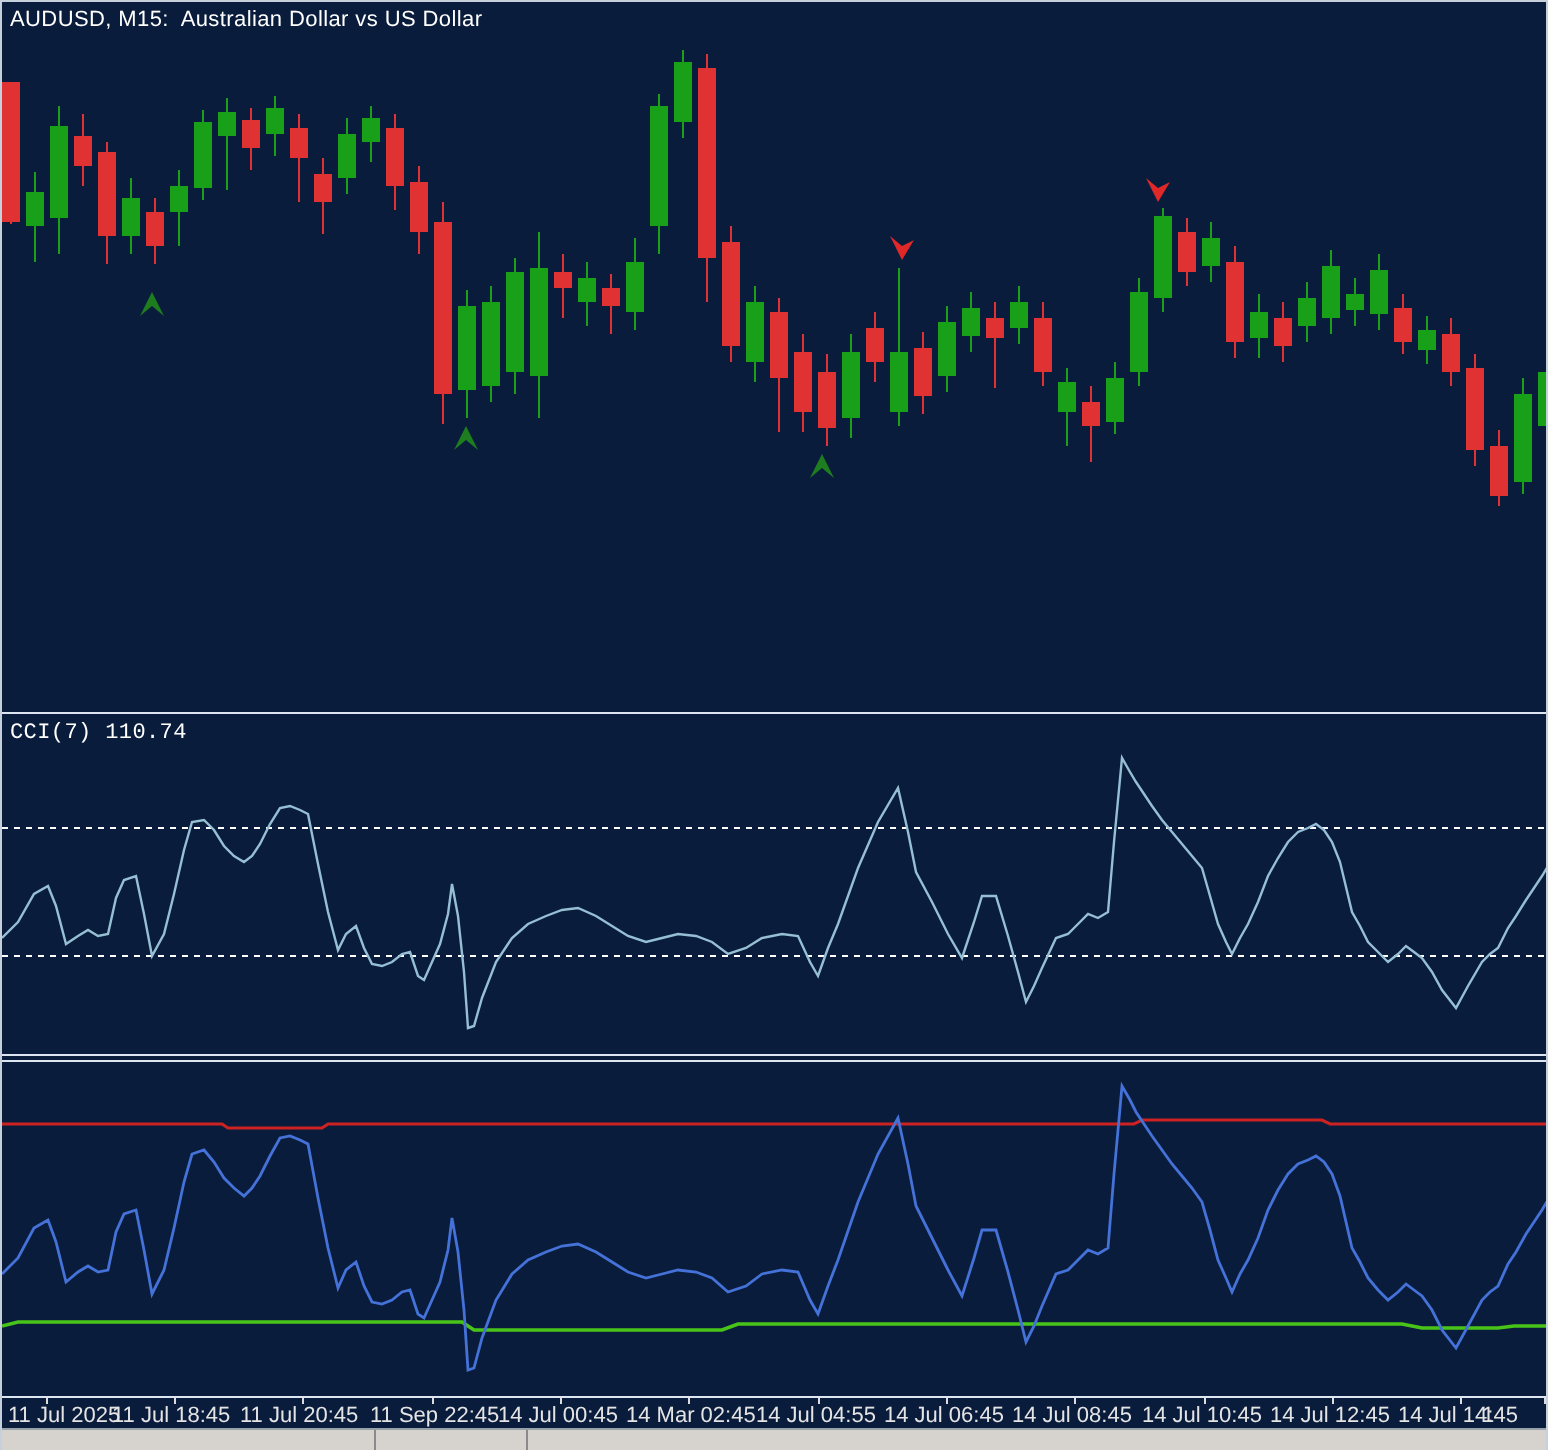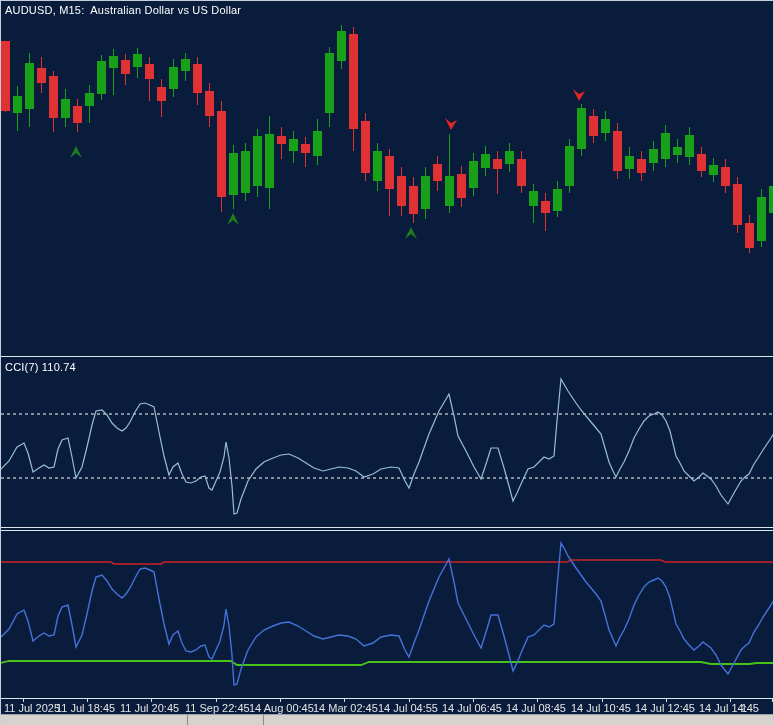--- a/index.html
+++ b/index.html
@@ -173,21 +173,21 @@
     </svg>
   <div class="panel-label" style="top:3px;">AUDUSD, M15:  Australian Dollar vs US Dollar</div>
 
   <div class="sep" style="top:355px;"></div>
 
   <svg id="cci-svg" width="774" height="170" viewBox="0 358 774 170" style="top:358px;">
       <line x1="0" x2="774" y1="413" y2="413" stroke="#ffffff" stroke-width="1" stroke-dasharray="3 3"></line>
       <line x1="0" x2="774" y1="477" y2="477" stroke="#ffffff" stroke-width="1" stroke-dasharray="3 3"></line>
       <polyline points="0,468 8,460 16,446 23,442 27,452 32,471 38,467 43,464 48,467 53,466 57,448 61,439 67,437 71,456 75,477 81,466 86,446 91,424 95,410 101,409 106,414 111,422 116,427 121,430 125,427 129,421 134,411 139,403 144,402 149,404 153,406 158,431 163,455 168,474 172,466 177,462 181,473 185,481 190,482 195,480 200,476 204,475 208,487 211,489 215,480 219,471 223,456 225,441 228,457 231,485 233,513 236,512 240,498 247,480 255,468 263,461 272,457 280,454 288,453 297,457 305,462 313,467 322,470 330,468 338,466 347,467 355,470 363,476 372,473 380,468 390,466 398,467 404,480 408,487 413,473 418,461 428,433 438,410 448,393 453,415 457,435 465,450 473,466 480,478 486,460 490,447 497,447 503,467 508,485 512,500 516,492 520,483 527,468 533,466 539,460 543,456 548,458 553,455 556,420 560,378 564,385 567,390 571,396 575,402 580,409 585,415 590,421 595,427 600,433 604,447 608,461 612,470 615,476 619,468 623,461 628,450 633,437 638,428 643,420 648,415 653,413 657,411 661,414 665,420 669,430 675,455 679,462 683,470 688,475 693,480 698,476 702,472 706,475 710,478 715,485 720,494 727,503 733,492 740,480 744,476 748,473 753,463 757,457 762,449 766,443 770,437 773,432" fill="none" stroke="#96bfd4" stroke-width="1.2"></polyline>
     </svg>
-  <div class="panel-label" style="top:360px;">CCI(7) 110.74</div>
+  <div class="panel-label" style="top:360px;font-family:Liberation Mono, monospace;">CCI(7) 110.74</div>
 
   <div class="sep" style="top:526px;"></div>
   <div class="sep" style="top:529px;"></div>
 
   <svg id="adapt-svg" width="774" height="167" viewBox="0 530 774 167" style="top:530px;">
       <polyline points="0,561 110,561 113,563 160,563 163,561 566,561 570,559 660,559 664,561 774,561" fill="none" stroke="#cc2222" stroke-width="1.6"></polyline>
       <polyline points="0,662 8,660 230,660 236,664 360,664 368,661 700,661 710,663 748,663 756,662 774,662" fill="none" stroke="#48c418" stroke-width="1.8"></polyline>
       <polyline points="0,636 8,628 16,613 23,609 27,620 32,640 38,635 43,632 48,635 53,634 57,615 61,606 67,604 71,624 75,646 81,634 86,613 91,590 95,576 101,574 106,580 111,588 116,593 121,597 125,593 129,587 134,577 139,568 144,567 149,569 153,571 158,598 163,623 168,643 172,634 177,630 181,642 185,650 190,651 195,649 200,645 204,644 208,656 211,658 215,649 219,640 223,624 225,608 228,625 231,654 233,684 236,683 240,668 247,649 255,636 263,629 272,625 280,622 288,621 297,625 305,630 313,635 322,638 330,636 338,634 347,635 355,638 363,645 372,642 380,636 390,634 398,635 404,649 408,656 413,642 418,629 428,600 438,576 448,558 453,581 457,602 465,618 473,634 480,647 486,628 490,614 497,614 503,635 508,654 512,670 516,662 520,652 527,636 533,634 539,628 543,624 548,626 553,623 556,586 560,542 564,549 567,555 571,561 575,567 580,574 585,581 590,587 595,593 600,600 604,614 608,629 612,638 615,645 619,636 623,629 628,618 633,604 638,594 643,586 648,581 653,579 657,577 661,580 665,586 669,597 675,623 679,630 683,638 688,644 693,649 698,645 702,641 706,644 710,647 715,654 720,664 727,673 733,662 740,649 744,645 748,642 753,631 757,625 762,616 766,610 770,604 773,599" fill="none" stroke="#4472d8" stroke-width="1.4"></polyline>
     </svg>
 
@@ -196,21 +196,21 @@
   <div id="time-axis">
       <div class="tick" style="left: 21px;"></div>
       <div class="tick-label" style="left: 2px;">11 Jul 2025</div>
       <div class="tick" style="left: 85px;"></div>
       <div class="tick-label" style="left: 54px;">11 Jul 18:45</div>
       <div class="tick" style="left: 149px;"></div>
       <div class="tick-label" style="left: 118px;">11 Jul 20:45</div>
       <div class="tick" style="left: 214px;"></div>
       <div class="tick-label" style="left: 183px;">11 Sep 22:45</div>
       <div class="tick" style="left: 278px;"></div>
-      <div class="tick-label" style="left: 247px;">14 Aug 00:45</div>
+      <div class="tick-label" style="left: 247px;">14 Jul 00:45</div>
       <div class="tick" style="left: 342px;"></div>
       <div class="tick-label" style="left: 311px;">14 Mar 02:45</div>
       <div class="tick" style="left: 407px;"></div>
       <div class="tick-label" style="left: 376px;">14 Jul 04:55</div>
       <div class="tick" style="left: 471px;"></div>
       <div class="tick-label" style="left: 440px;">14 Jul 06:45</div>
       <div class="tick" style="left: 535px;"></div>
       <div class="tick-label" style="left: 504px; text-align: right;">14 Jul 08:45</div>
       <div class="tick" style="left: 600px;"></div>
       <div class="tick-label" style="left: 569px;">14 Jul 10:45</div>

